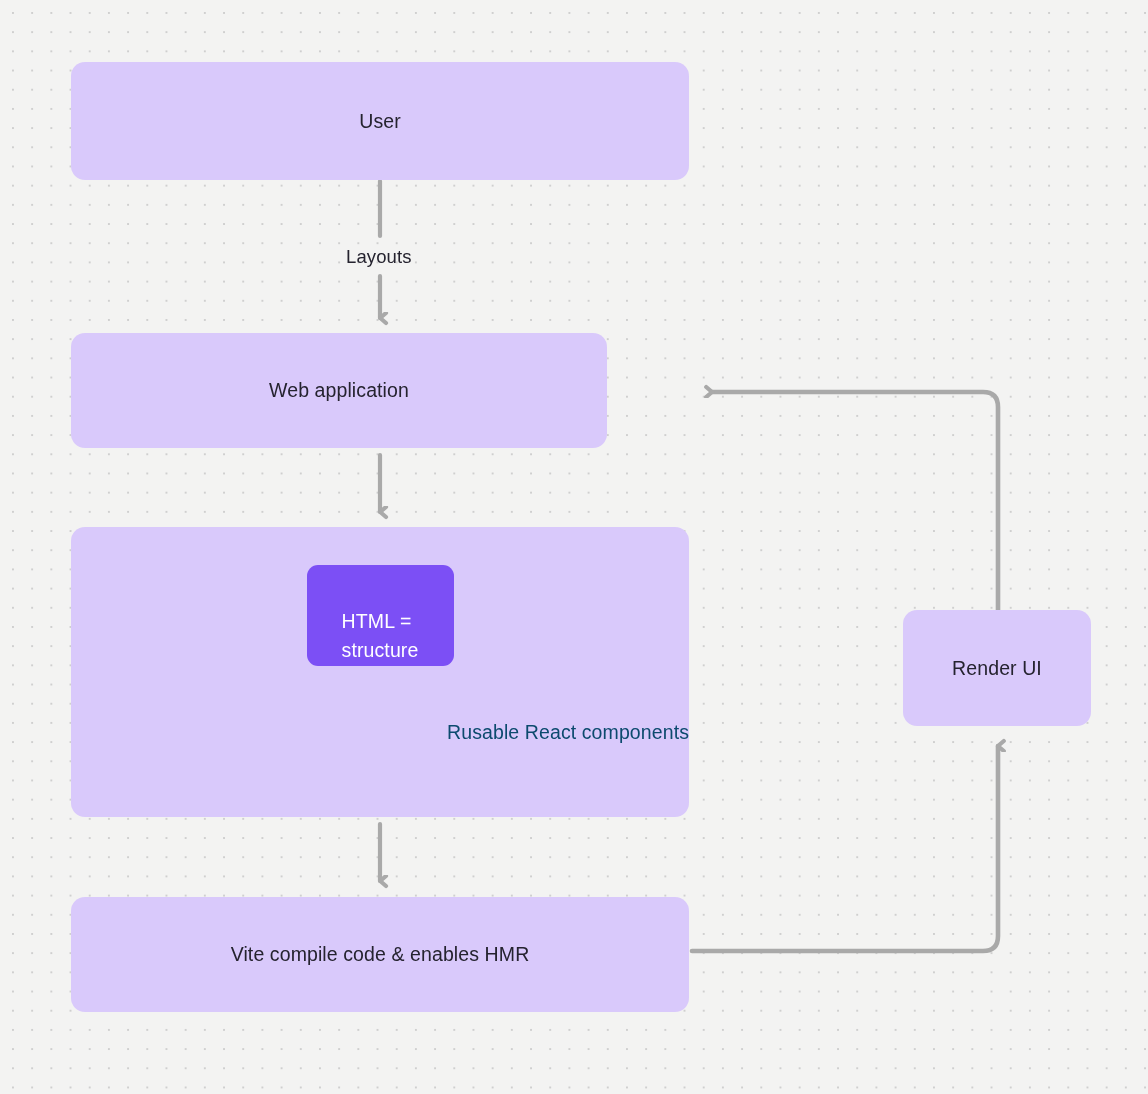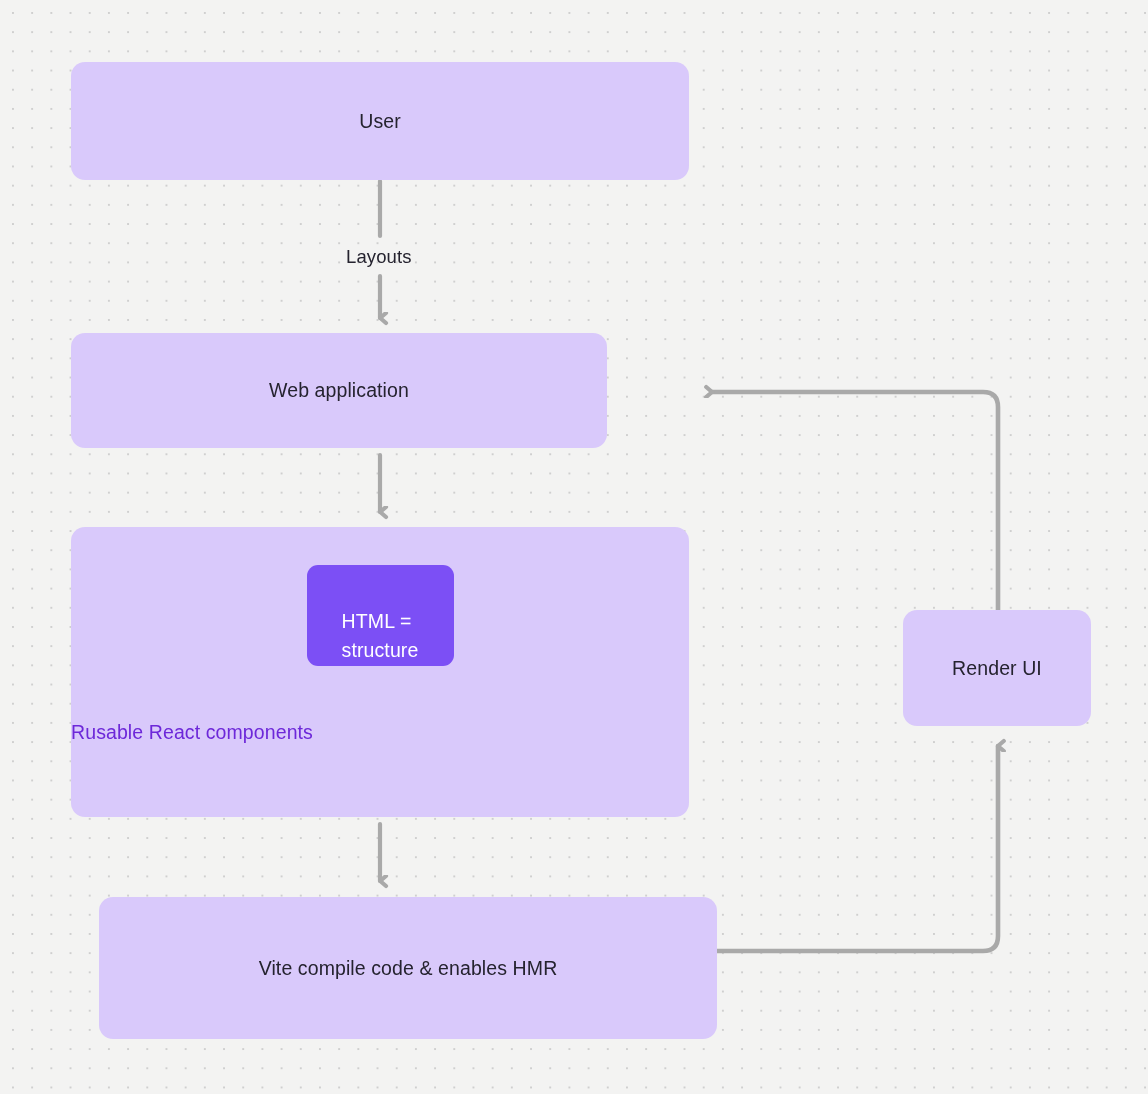--- a/index.html
+++ b/index.html
@@ -77,22 +77,21 @@
     top: 527px;
     width: 618px;
     height: 290px;
     display: block;
   }
 
   #node-vite {
     left: 71px;
     top: 897px;
     width: 618px;
-    height: 142px;
-    margin-left: 28px;
+    height: 115px;
   }
 
   #node-render-ui {
     left: 903px;
     top: 610px;
     width: 188px;
     height: 116px;
   }
 
   
@@ -125,23 +124,23 @@
     white-space: pre-line;
     letter-spacing: 0.1px;
     margin-top: 40px;
   }
 
   .group-caption {
     position: absolute;
     left: 0;
     top: 194px;
     width: 618px;
-    text-align: left;
+    text-align: right;
     font-size: 19.5px;
-    color: #6d28d9;
+    color: #0c4a6e;
     letter-spacing: 0.1px;
   }
 
   
   .edge-label {
     position: absolute;
     font-size: 18.5px;
     color: #25232f;
     letter-spacing: 0.1px;
     background: transparent;

